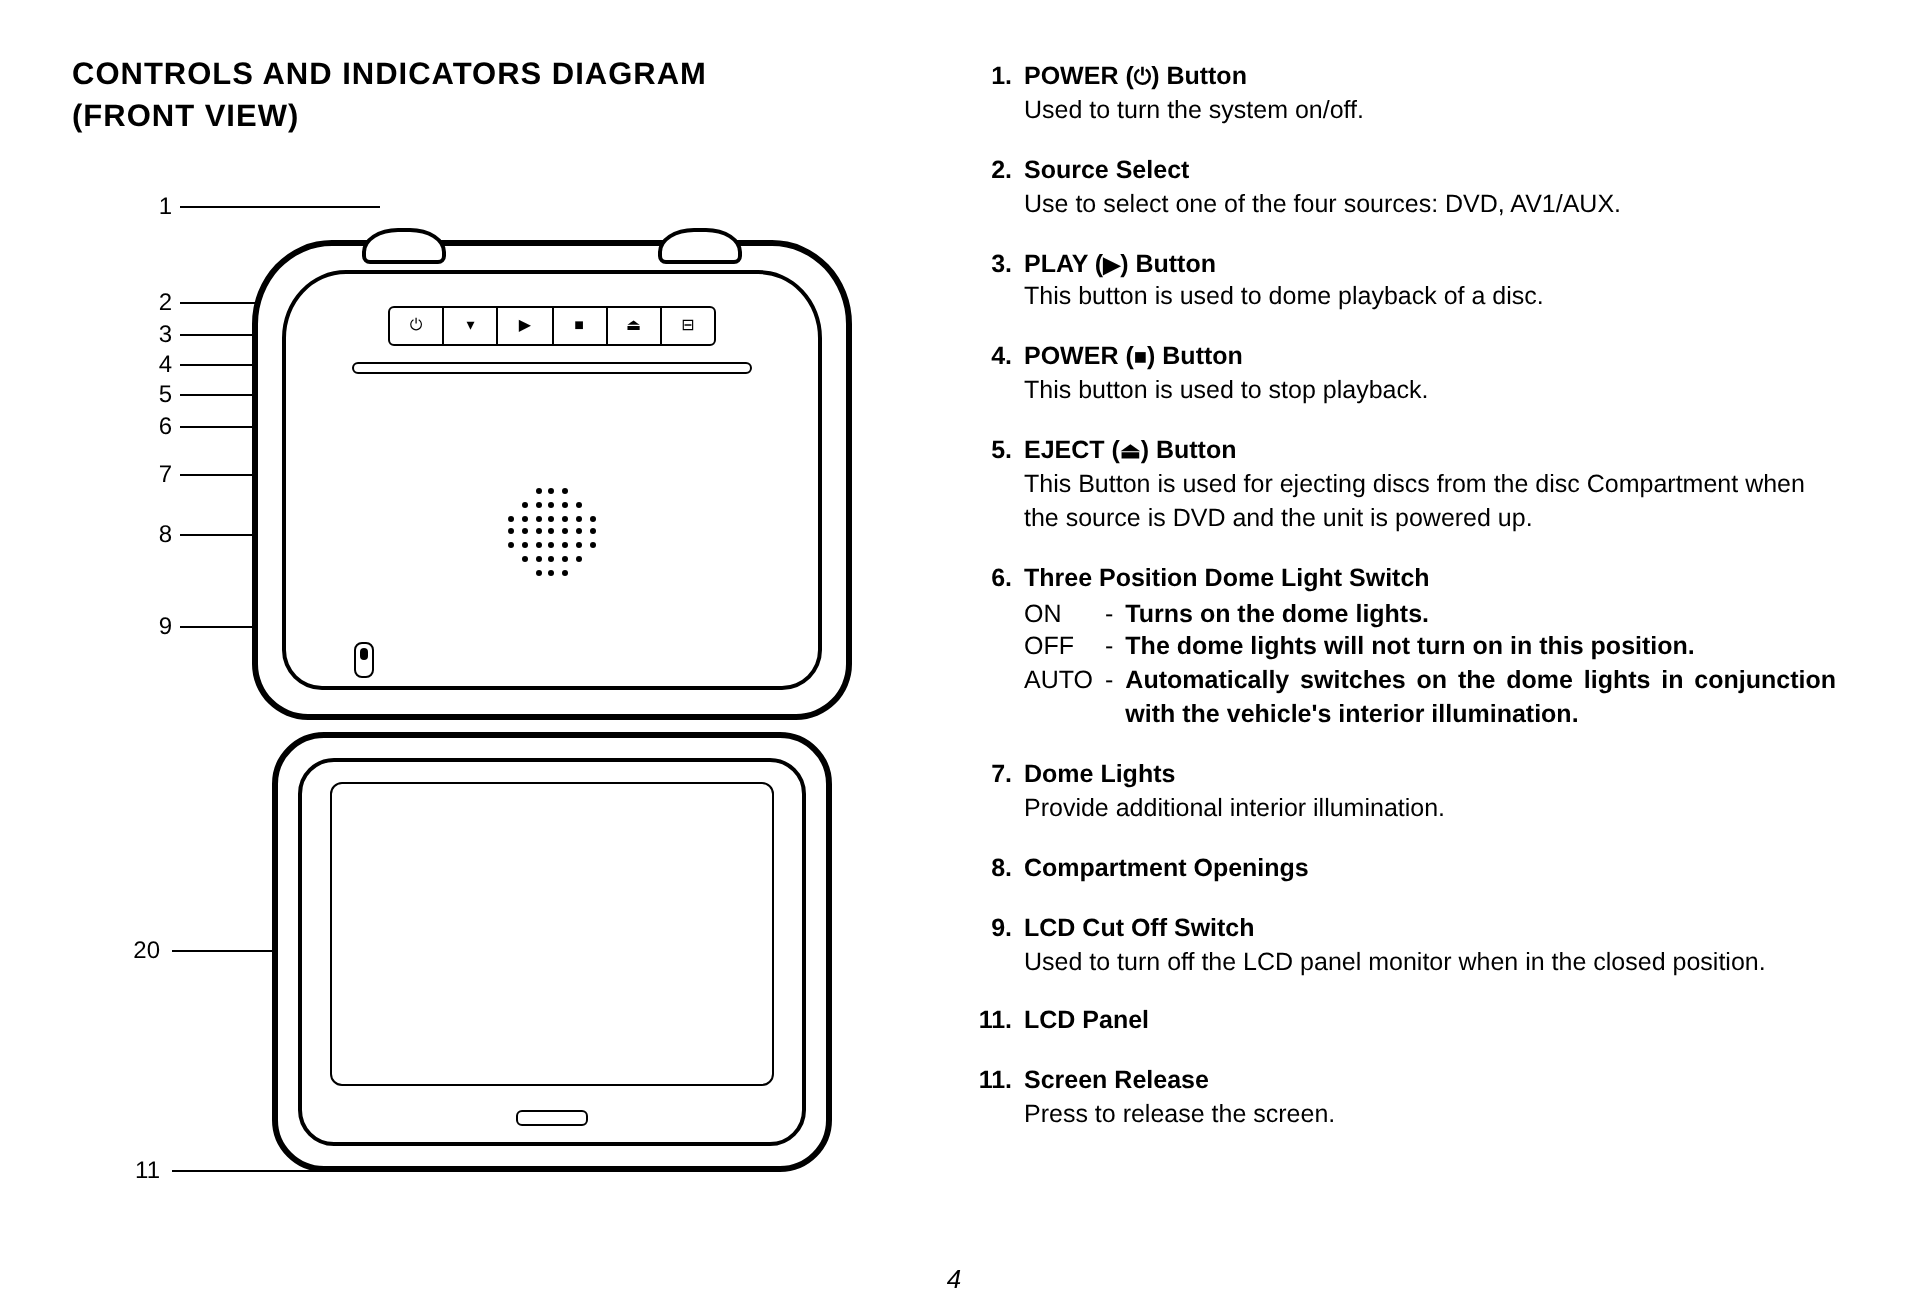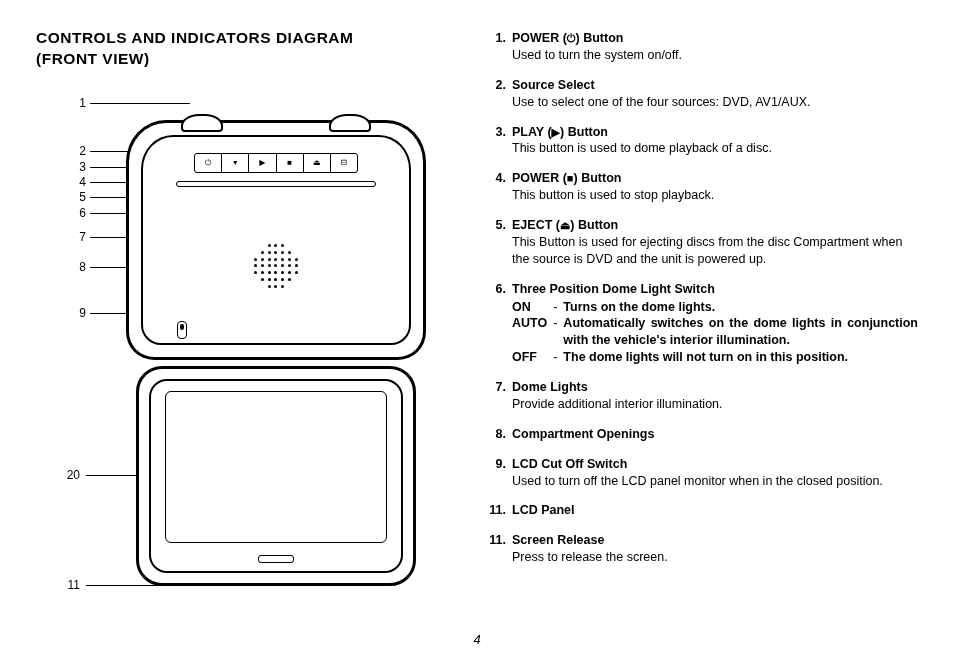--- a/index.html
+++ b/index.html
@@ -186,21 +186,21 @@
   .item-body { flex: 1; }
   .item-title { font-weight: bold; }
   .item-desc { }
   .sub-table {
     display: table;
     margin-top: 1px;
   }
   .sub-row { display: table-row; }
   .sub-key {
     display: table-cell;
-    font-weight: bold;
+    font-weight: normal;
     padding-right: 6px;
     white-space: nowrap;
     vertical-align: top;
   }
   .sub-dash {
     display: table-cell;
     padding-right: 6px;
     vertical-align: top;
   }
   .sub-val {
@@ -383,29 +383,29 @@
     <div class="item-num">6.</div>
     <div class="item-body">
       <span class="item-title">Three Position Dome Light Switch</span>
       <div class="sub-table">
         <div class="sub-row">
           <div class="sub-key">ON</div>
           <div class="sub-dash">-</div>
           <div class="sub-val">Turns on the dome lights.</div>
         </div>
         <div class="sub-row">
+          <div class="sub-key">OFF</div>
+          <div class="sub-dash">-</div>
+          <div class="sub-val">The dome lights will not turn on in this position.</div>
+        </div>
+        <div class="sub-row">
           <div class="sub-key">AUTO</div>
           <div class="sub-dash">-</div>
           <div class="sub-val">Automatically switches on the dome lights in conjunction with the vehicle's interior illumination.</div>
         </div>
-        <div class="sub-row">
-          <div class="sub-key">OFF</div>
-          <div class="sub-dash">-</div>
-          <div class="sub-val">The dome lights will not turn on in this position.</div>
-        </div>
       </div>
     </div>
   </div>
 
   <div class="item">
     <div class="item-num">7.</div>
     <div class="item-body">
       <span class="item-title">Dome Lights</span><br>
       <span class="item-desc">Provide additional interior illumination.</span>
     </div>

